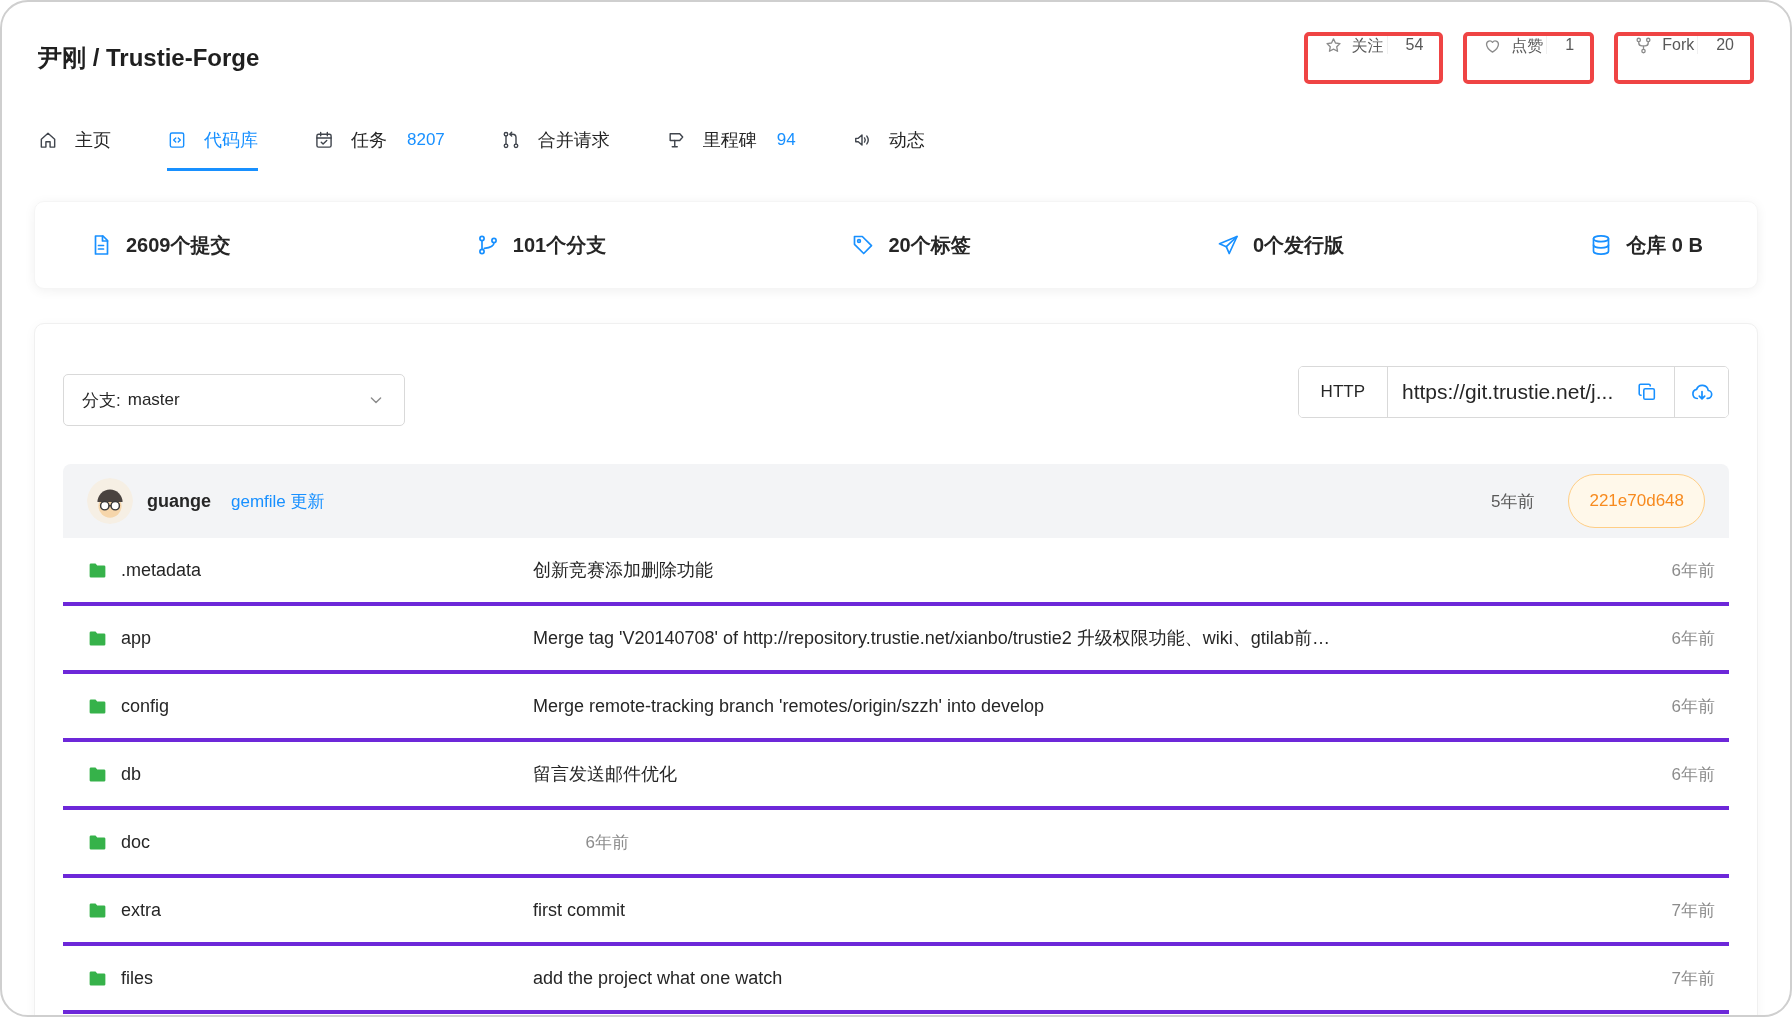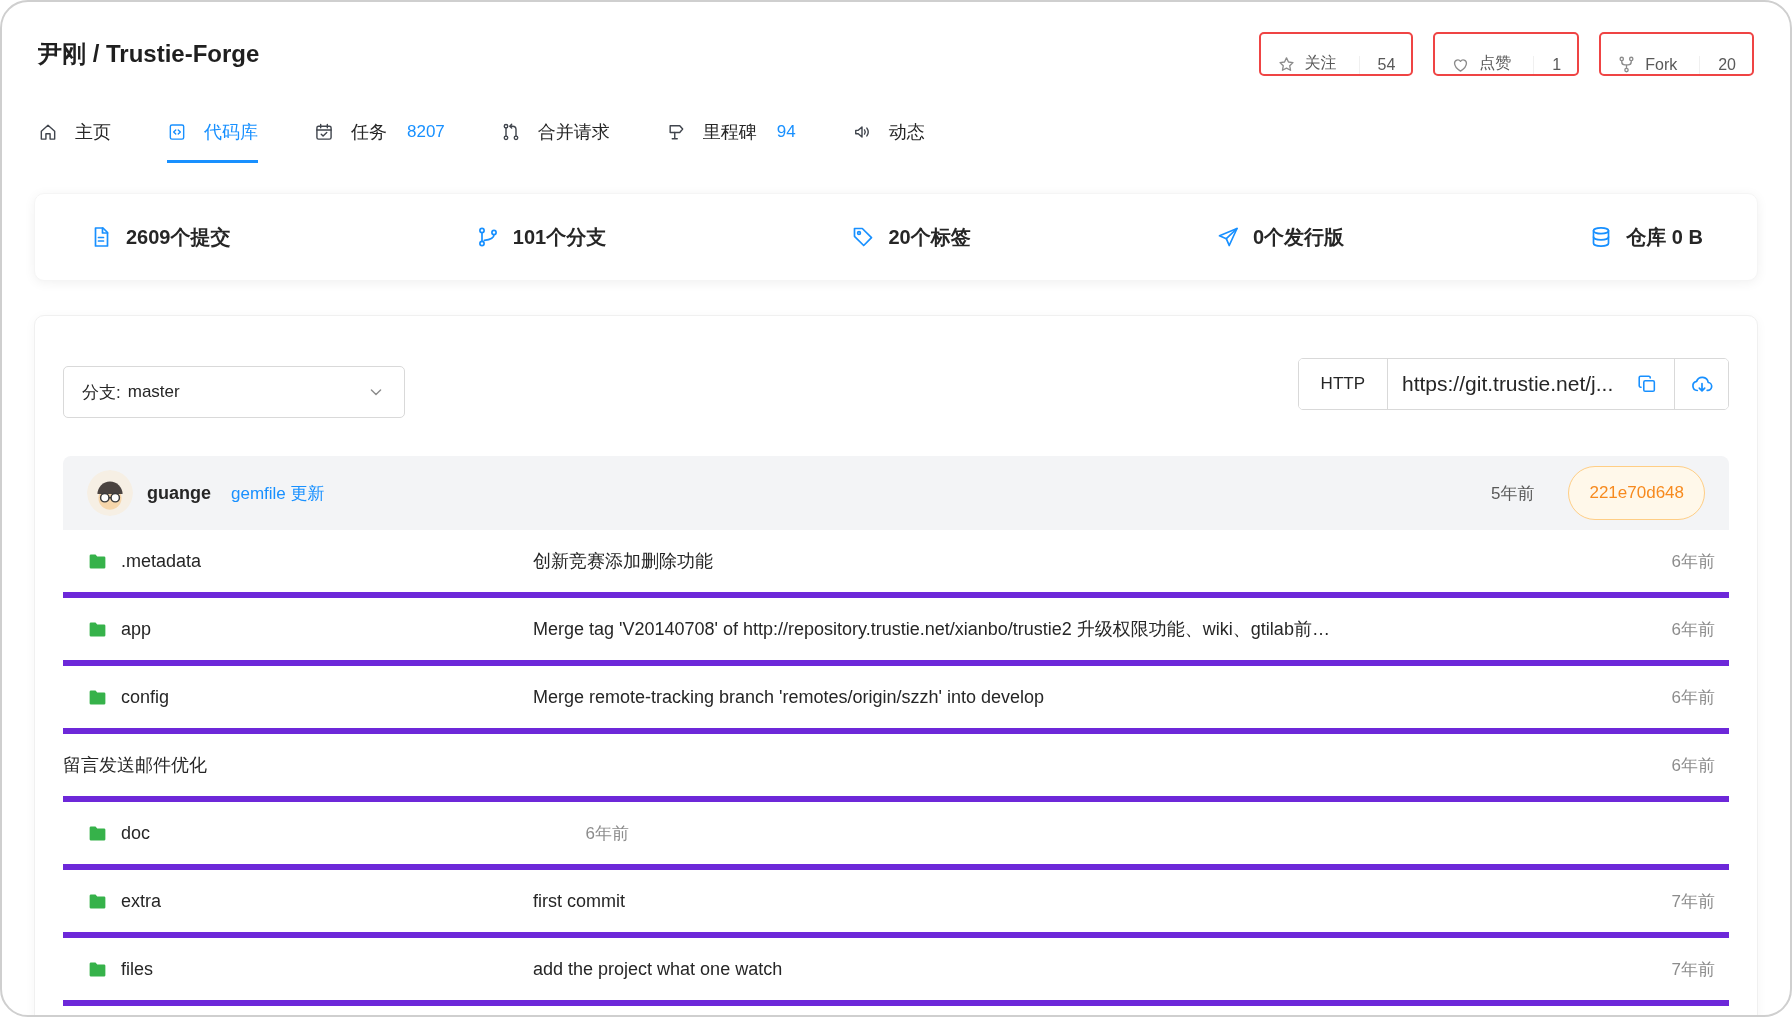--- a/index.html
+++ b/index.html
@@ -31,28 +31,28 @@
   .ic-fill { fill: currentColor; stroke: none; }
 
   
   .page-header {
     display: flex; align-items: center; justify-content: space-between;
     padding: 30px 36px 0 36px;
   }
   .page-title { margin: 0; font-size: 24px; font-weight: 600; color: #1f1f1f; line-height: 42px; }
   .header-actions { display: flex; gap: 20px; }
   .action-group {
-    display: inline-flex; align-items: flex-end;
-    height: 44px; padding: 0 16px;
-    border: 2px solid #ef4444; border-radius: 5px;
+    display: inline-flex; align-items: flex-start;
+    height: 52px; padding: 0 16px;
+    border: 4px solid #ef4444; border-radius: 5px;
     background: #fff; color: #595959; font-size: 16px;
     cursor: pointer;
   }
   .a-icon { color: #8c8c8c; margin-right: 9px; display: flex; }
-  .a-count { margin-left: 22px; padding-left: 18px; border-left: 1px solid #f0f0f0; color: #595959; }
+  .a-count { margin-left: 3px; padding-left: 18px; border-left: 1px solid #f0f0f0; color: #595959; }
 
   
   .tabs { display: flex; gap: 56px; padding: 0 36px; margin-top: 44px; }
   .tab {
     display: inline-flex; align-items: center; gap: 17px;
     font-size: 18px; color: #262626;
     padding-bottom: 16px; border-bottom: 3px solid transparent;
     cursor: pointer; text-decoration: none;
   }
   .tab .t-icon { color: #40454d; display: flex; }
@@ -141,21 +141,21 @@
     margin-left: 20px;
     border: 1px solid #ffce85; background: #fff8ea; color: #f78a1e;
     border-radius: 999px; padding: 16px 20px;
     font-size: 17px; text-decoration: none; cursor: pointer;
   }
 
   
   .file-row {
     display: flex; align-items: center;
     height: 68px;
-    border-bottom: 6px solid #6d28d9;
+    border-bottom: 4px solid #6d28d9;
     font-size: 18px;
   }
   .file-row.partial { height: 90px; border-bottom: none; }
   .f-name-cell { width: 470px; display: flex; align-items: center; gap: 13px; padding-left: 24px; flex: 0 0 auto; }
   .f-icon { color: #36b24a; display: flex; }
   .f-name { color: #262626; text-decoration: none; cursor: pointer; }
   .f-msg {
     flex: 1; color: #262626; text-decoration: none; cursor: pointer;
     white-space: nowrap; overflow: hidden; text-overflow: ellipsis;
     padding-right: 50px;
@@ -455,20 +455,28 @@
                 <use href="#i-folder"></use>
               </svg>
             </span>
           <a class="f-name">config</a>
         </div>
         <a class="f-msg">Merge remote-tracking branch 'remotes/origin/szzh' into develop</a>
         <span class="f-time">6年前</span>
       </div>
 
       <div class="file-row">
+        <div class="f-name-cell">
+          <span class="f-icon">
+              <svg class="ic ic-fill" width="21" height="21">
+                <use href="#i-folder"></use>
+              </svg>
+            </span>
+          <a class="f-name">db</a>
+        </div>
         <a class="f-msg">留言发送邮件优化</a>
         <span class="f-time">6年前</span>
       </div>
 
       <div class="file-row">
         <div class="f-name-cell">
           <span class="f-icon">
               <svg class="ic ic-fill" width="21" height="21">
                 <use href="#i-folder"></use>
               </svg>

